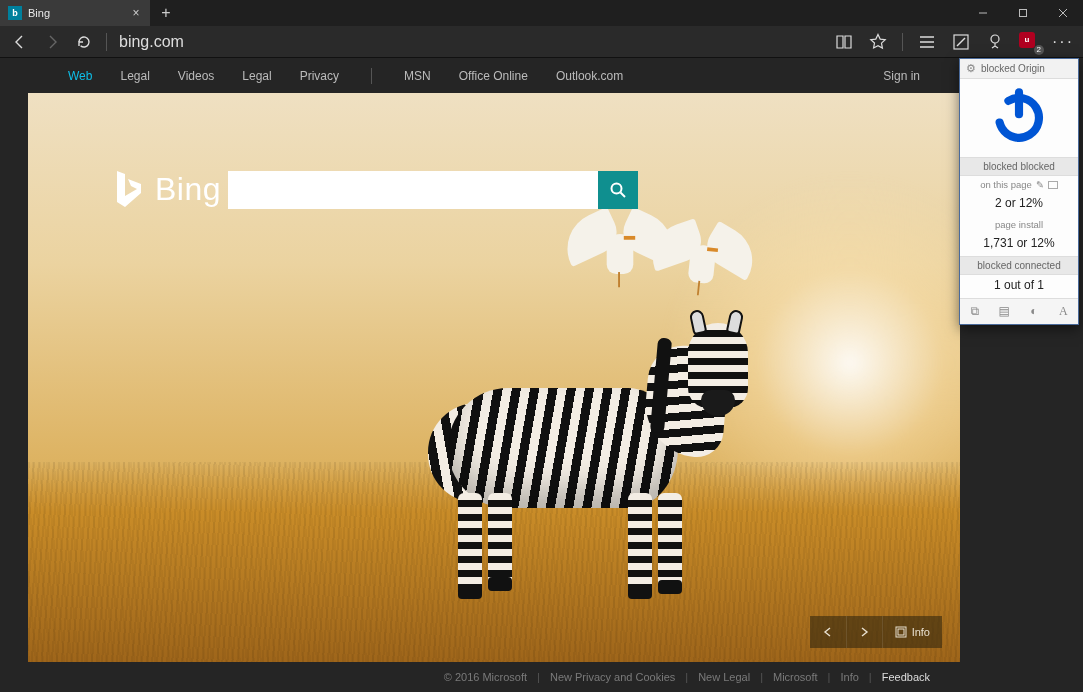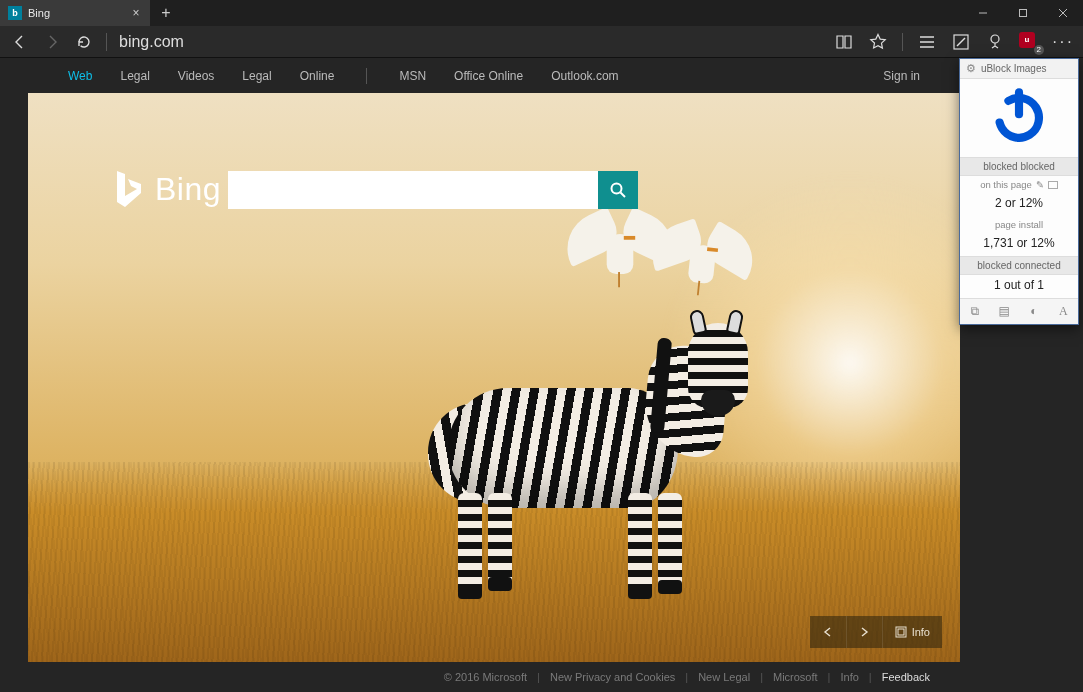--- a/index.html
+++ b/index.html
@@ -208,21 +208,21 @@
 </div>
 
 <div class="content">
   <div class="page">
 
     <div class="bing-nav">
       <span class="link active">Web</span>
       <span class="link">Legal</span>
       <span class="link">Videos</span>
       <span class="link">Legal</span>
-      <span class="link">Online</span>
+      <span class="link">Privacy</span>
       <span class="sep"></span>
       <span class="link">MSN</span>
       <span class="link">Office Online</span>
       <span class="link">Outlook.com</span>
       <span class="spacer"></span>
       <span class="link">Sign in</span>
     </div>
 
     <div class="hero">
       <div class="sun-glow"></div>
@@ -308,21 +308,21 @@
       <span class="fsep">|</span>
       <span>Info</span>
       <span class="fsep">|</span>
       <span class="white">Feedback</span>
     </div>
   </div>
 
   <div class="ublock">
     <div class="hdr">
       <span class="gear">⚙</span>
-      <span>uBlock Images</span>
+      <span>blocked Origin</span>
     </div>
     <div class="power">
       <svg viewBox="0 0 64 64">
           <circle cx="32" cy="34" r="22" fill="none" stroke="currentColor" stroke-width="9" stroke-linecap="round" stroke-dasharray="110 40" transform="rotate(-122 32 34)"></circle>
           <line x1="32" y1="6" x2="32" y2="30" stroke="currentColor" stroke-width="9" stroke-linecap="round"></line>
         </svg>
     </div>
     <div class="sect-h">blocked blocked</div>
     <div class="row lbl">
       <span>on this page</span>

